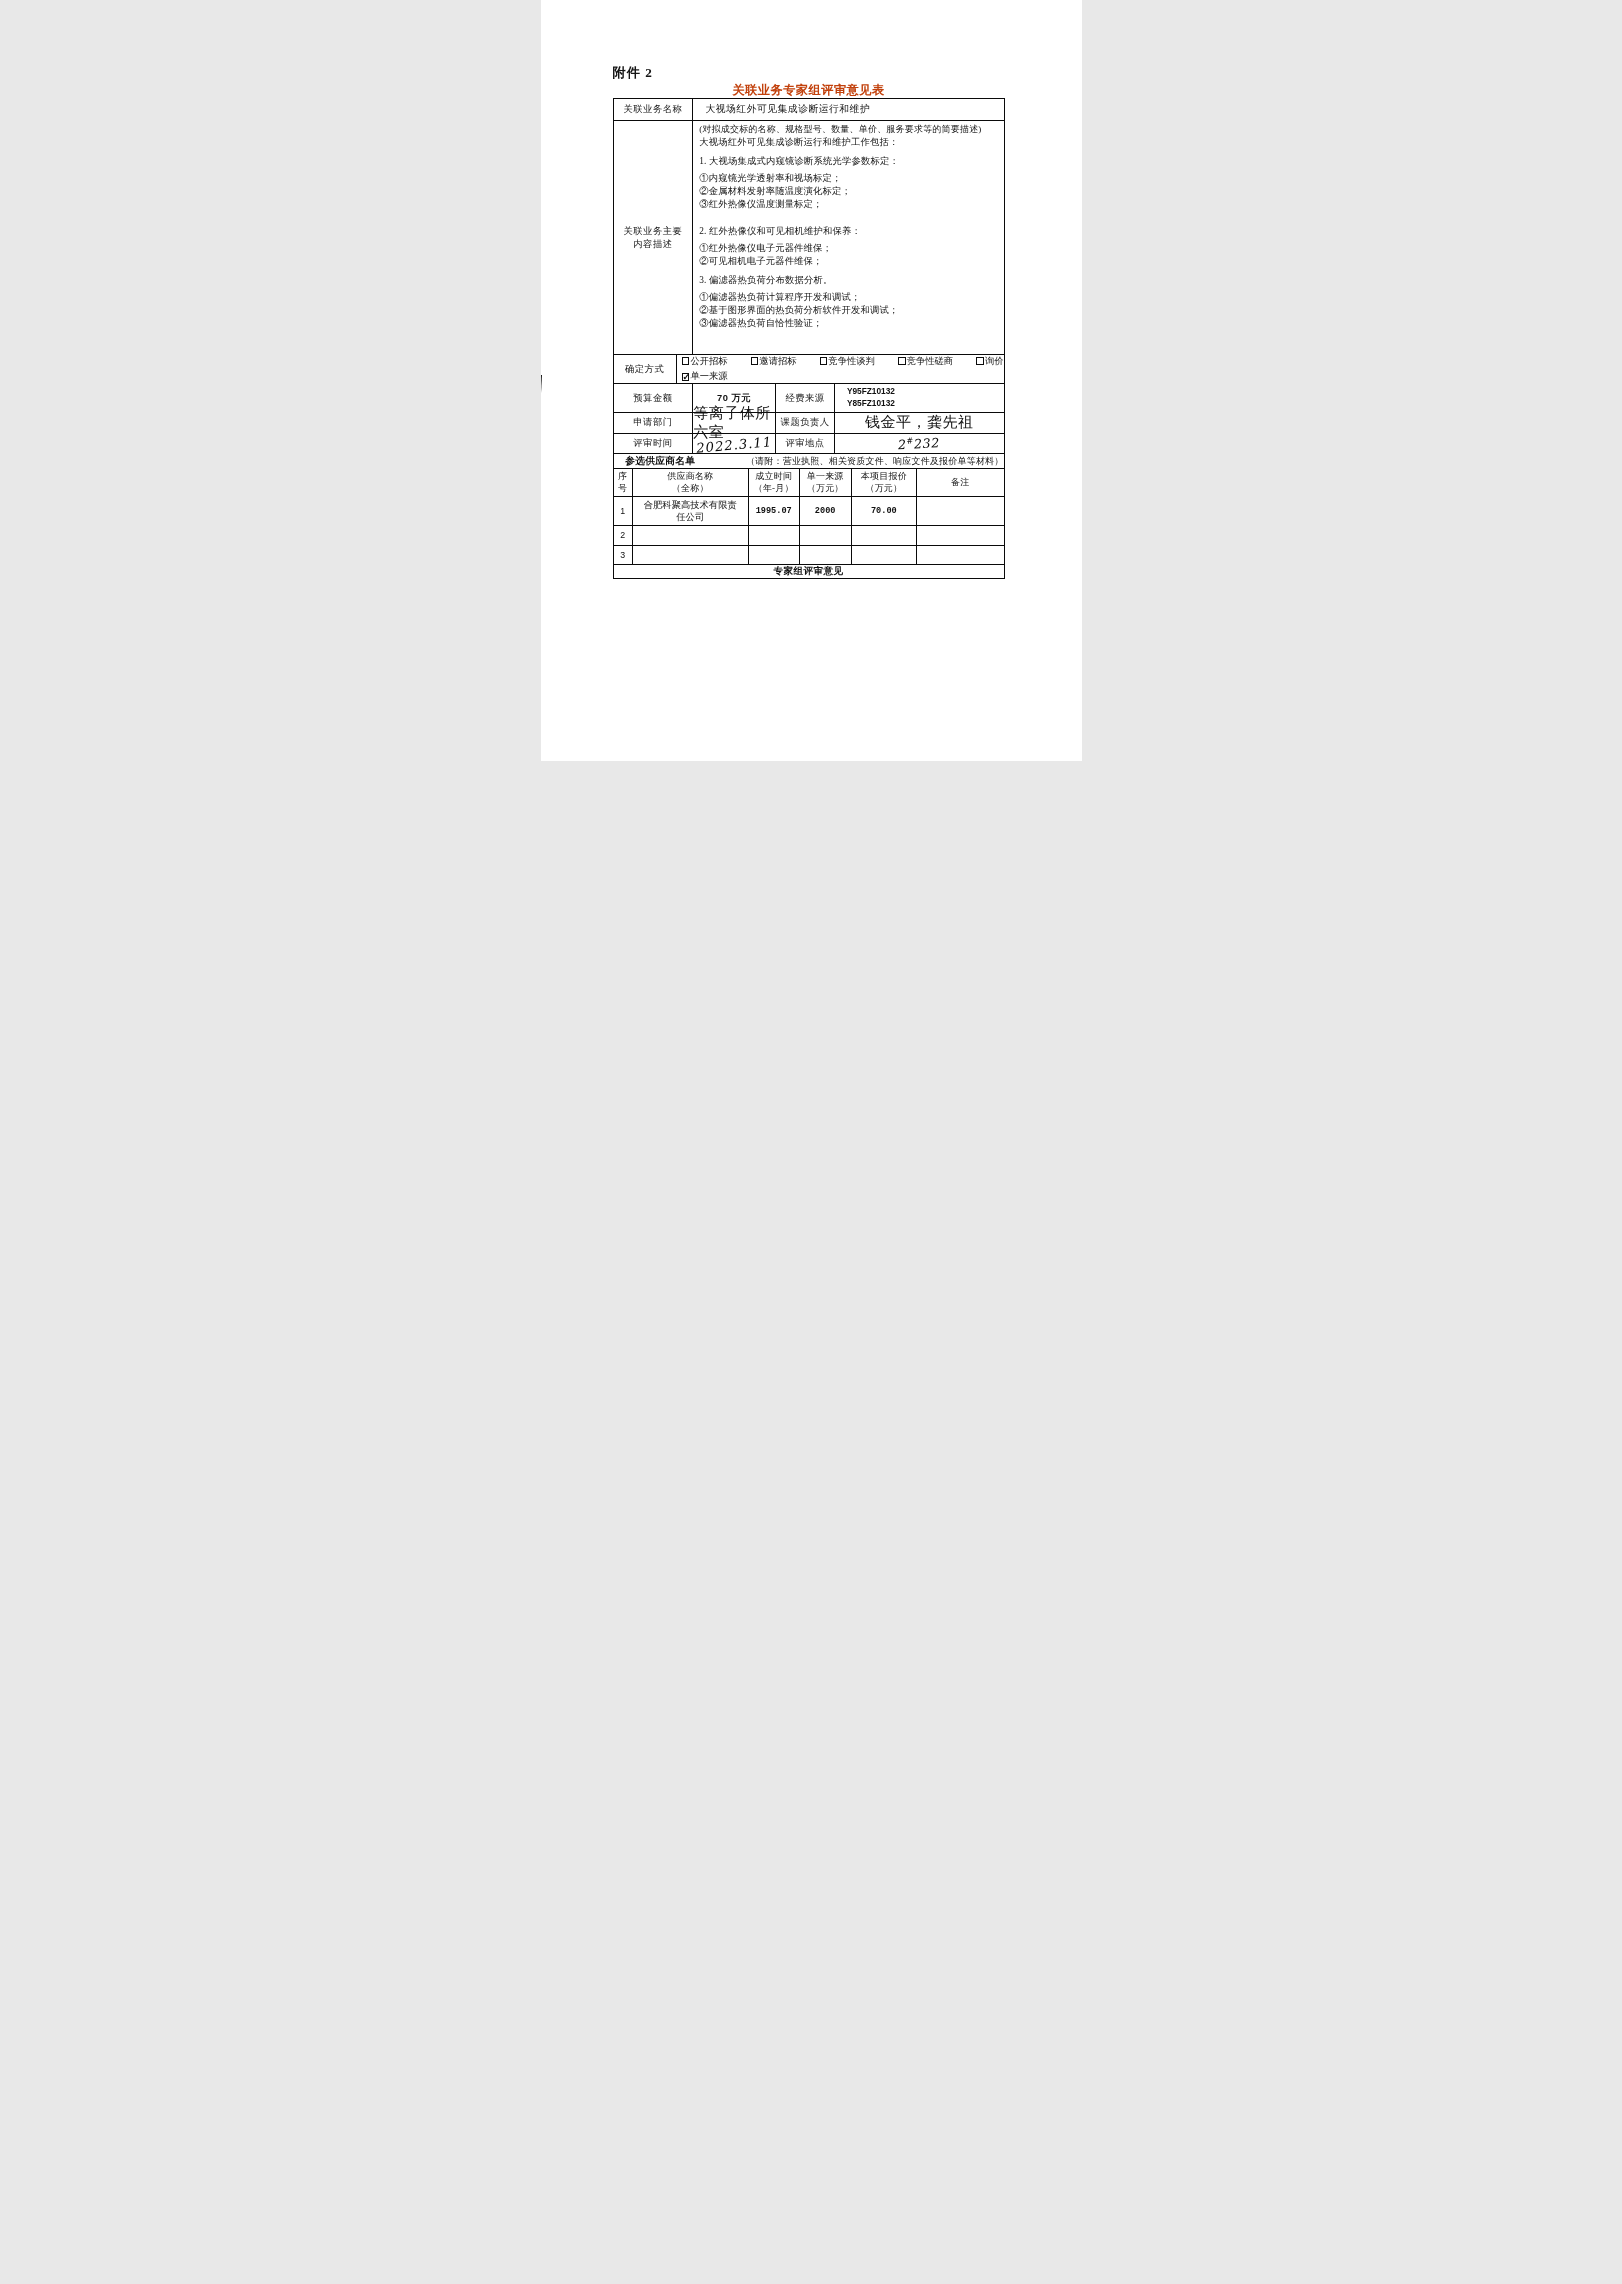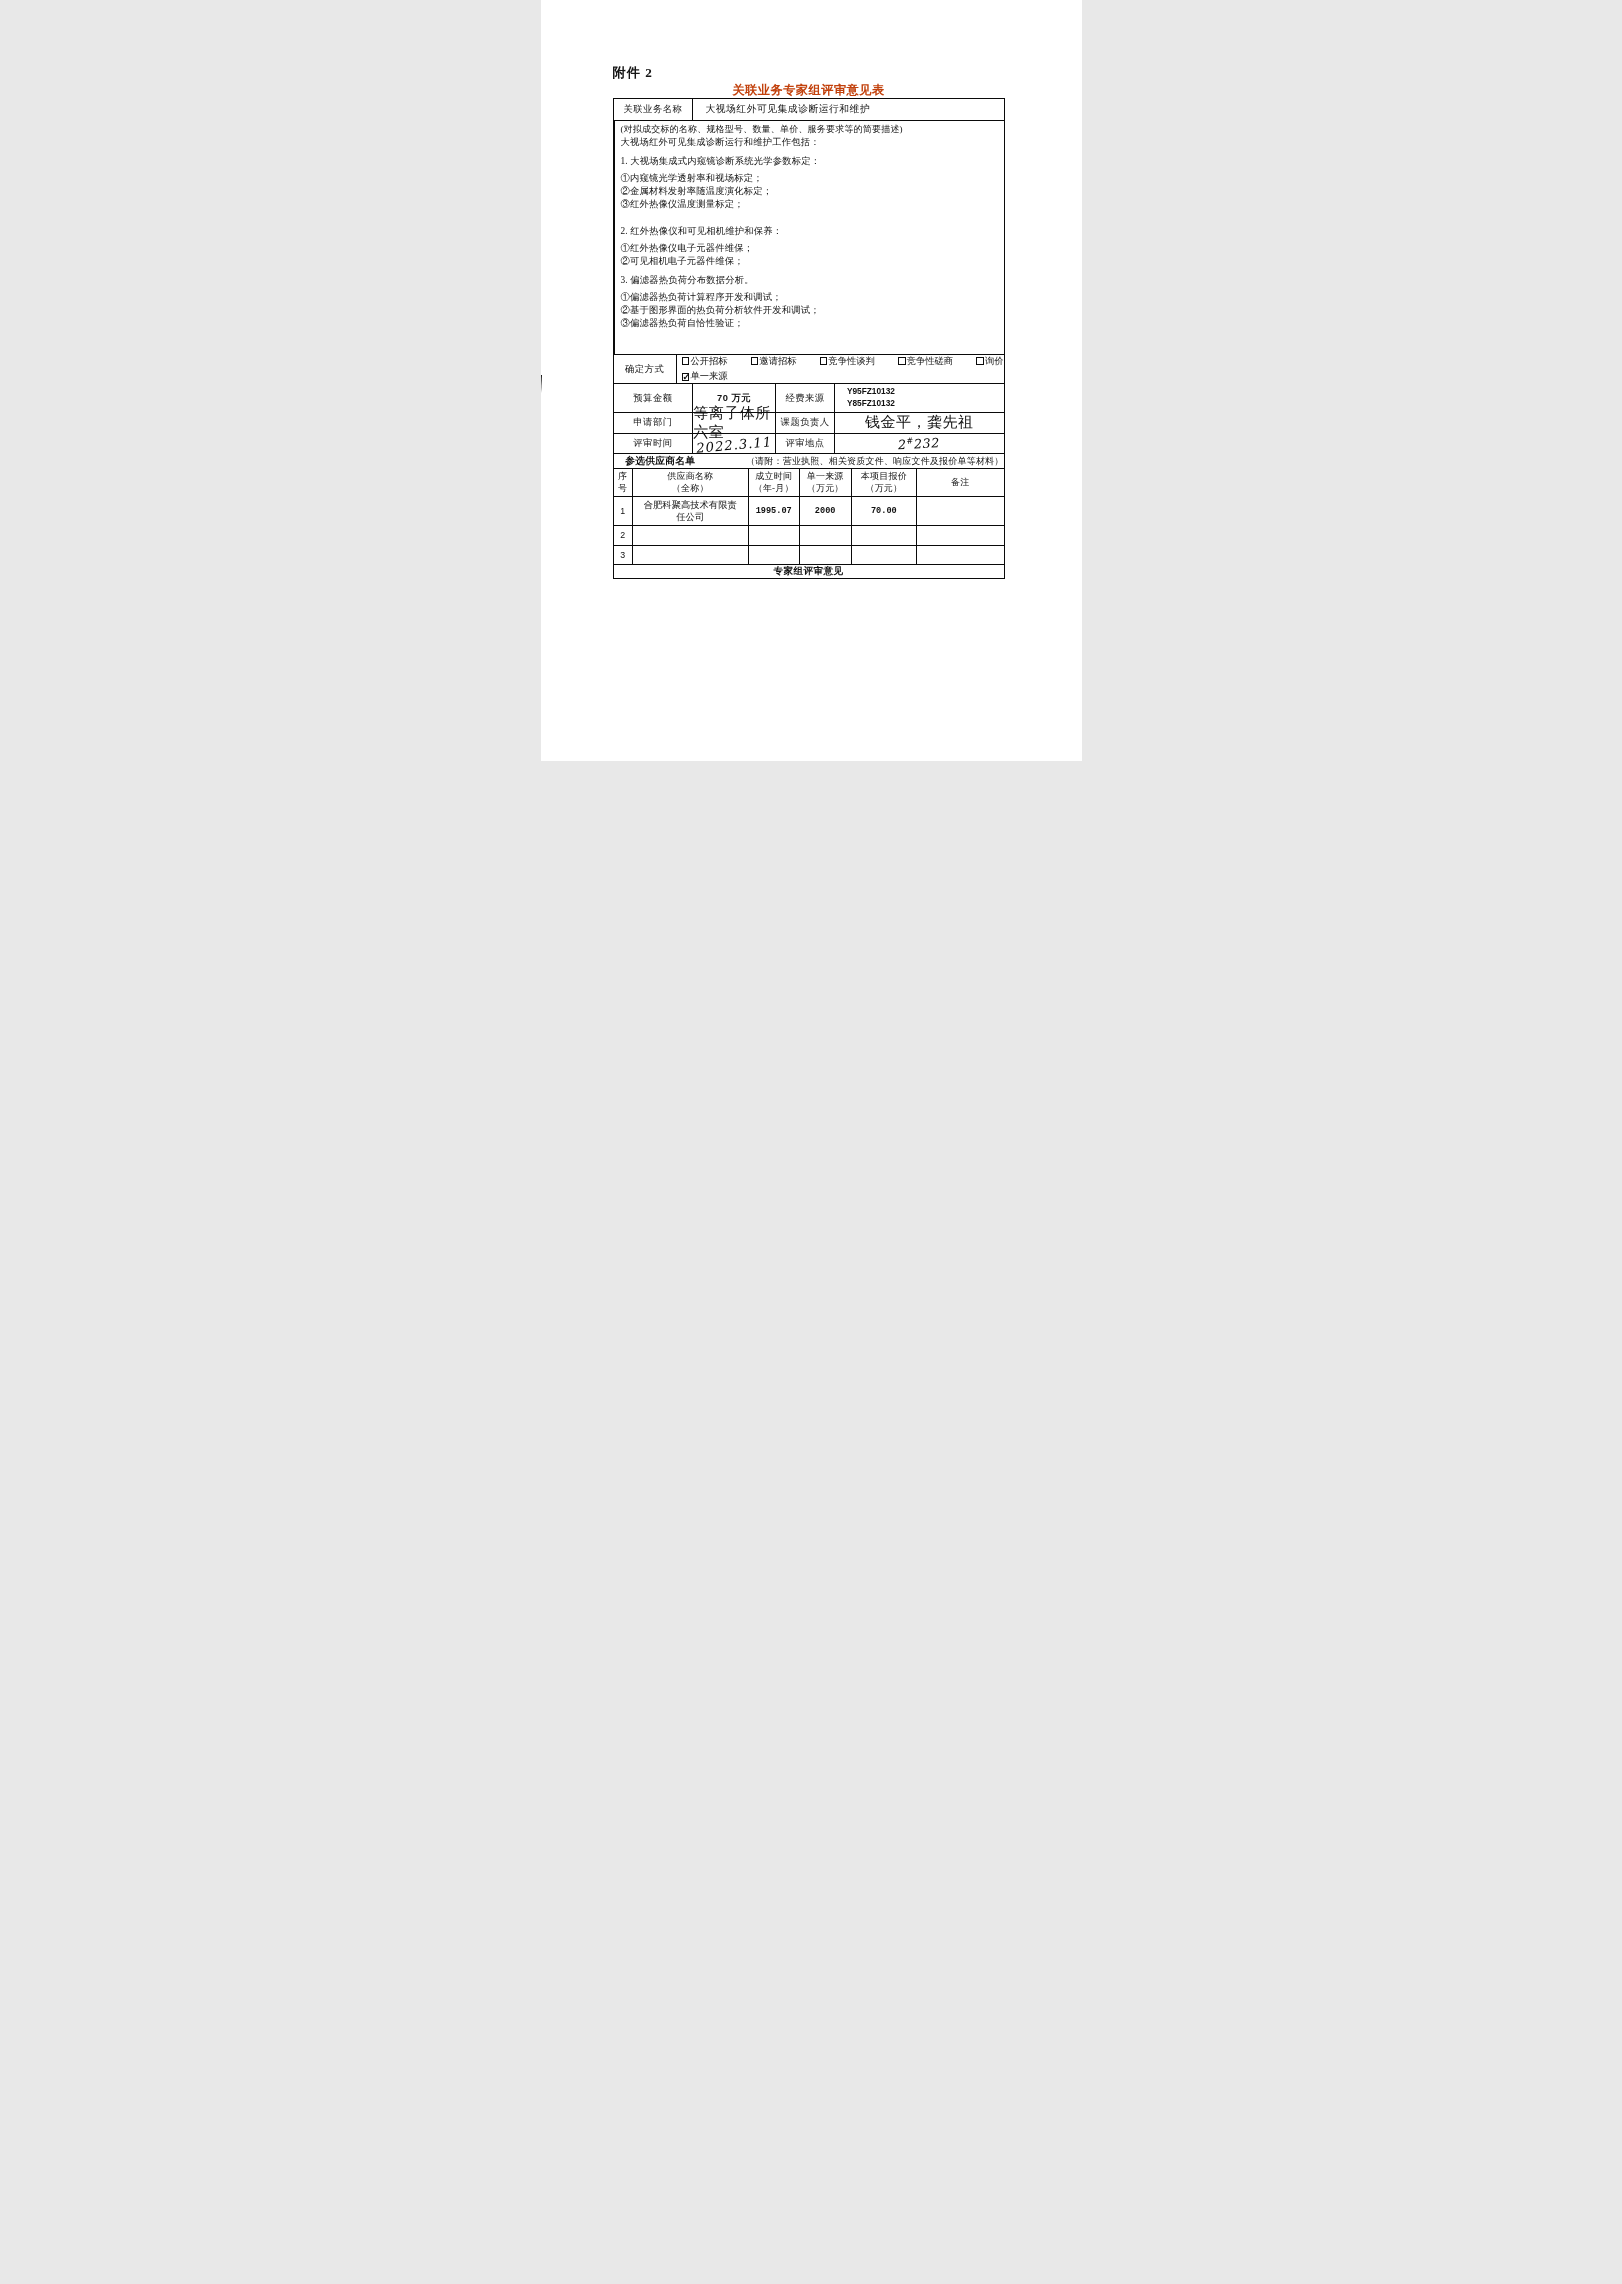--- a/index.html
+++ b/index.html
@@ -243,20 +243,24 @@
   <div class="doc-title">关联业务专家组评审意见表</div>
 
   <div class="form-table">
 
     <div class="trow first r-name">
       <div class="cell label-cell">关联业务名称</div>
       <div class="cell vline value-cell name-value">大视场红外可见集成诊断运行和维护</div>
     </div>
 
     <div class="trow r-desc">
+      <div class="cell label-cell">
+        <span>关联业务主要</span>
+        <span>内容描述</span>
+      </div>
       <div class="cell vline value-cell desc-cell">
         <div class="desc-line dl-paren">(对拟成交标的名称、规格型号、数量、单价、服务要求等的简要描述)</div>
         <div class="desc-line">大视场红外可见集成诊断运行和维护工作包括：</div>
         <div class="desc-line dl-sec">1. 大视场集成式内窥镜诊断系统光学参数标定：</div>
         <div class="desc-line dl-gap">①内窥镜光学透射率和视场标定；</div>
         <div class="desc-line">②金属材料发射率随温度演化标定；</div>
         <div class="desc-line">③红外热像仪温度测量标定；</div>
         <div class="desc-line dl-big">2. 红外热像仪和可见相机维护和保养：</div>
         <div class="desc-line dl-gap">①红外热像仪电子元器件维保；</div>
         <div class="desc-line">②可见相机电子元器件维保；</div>

